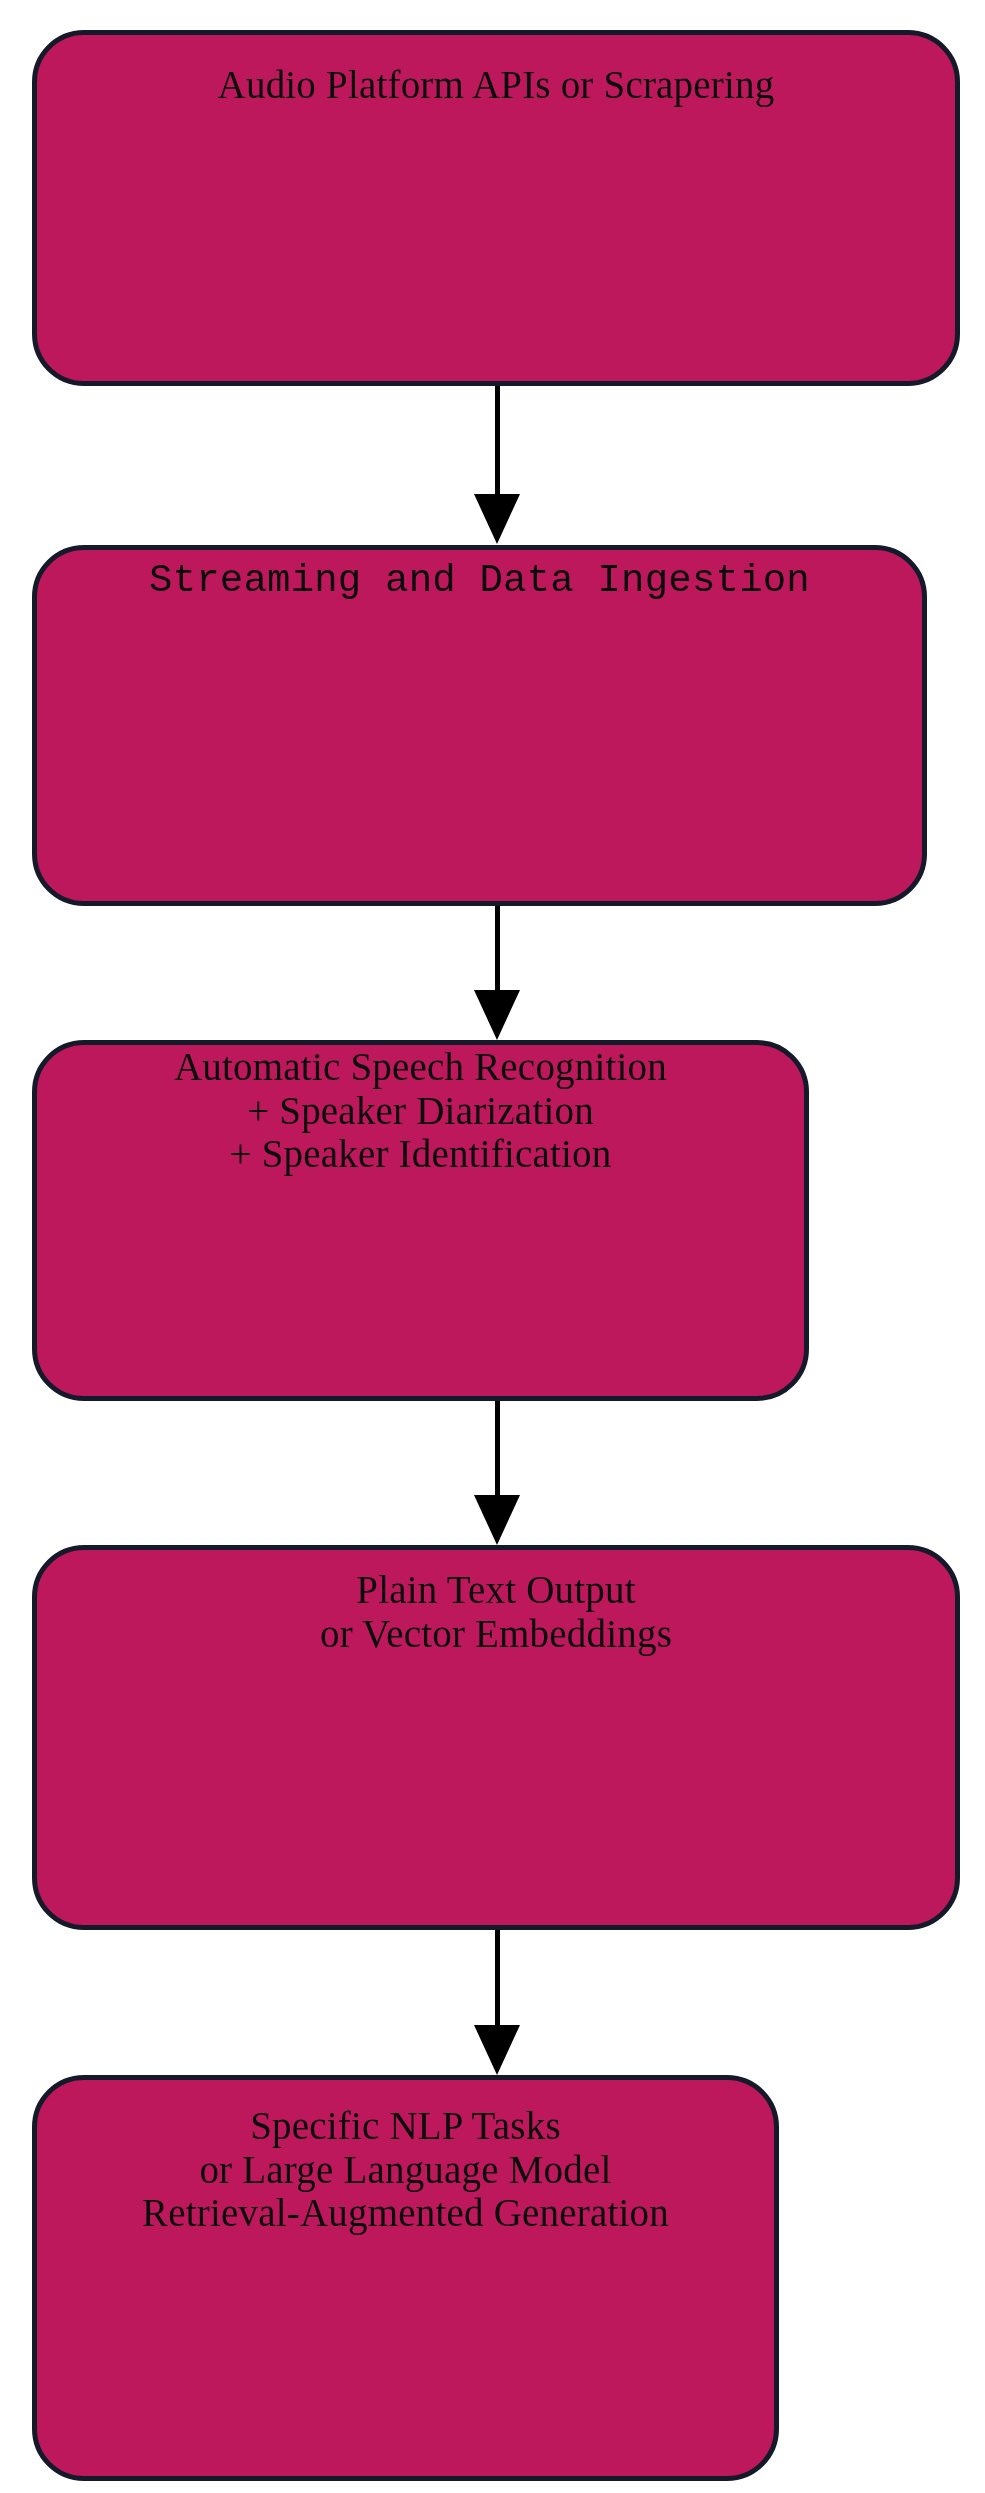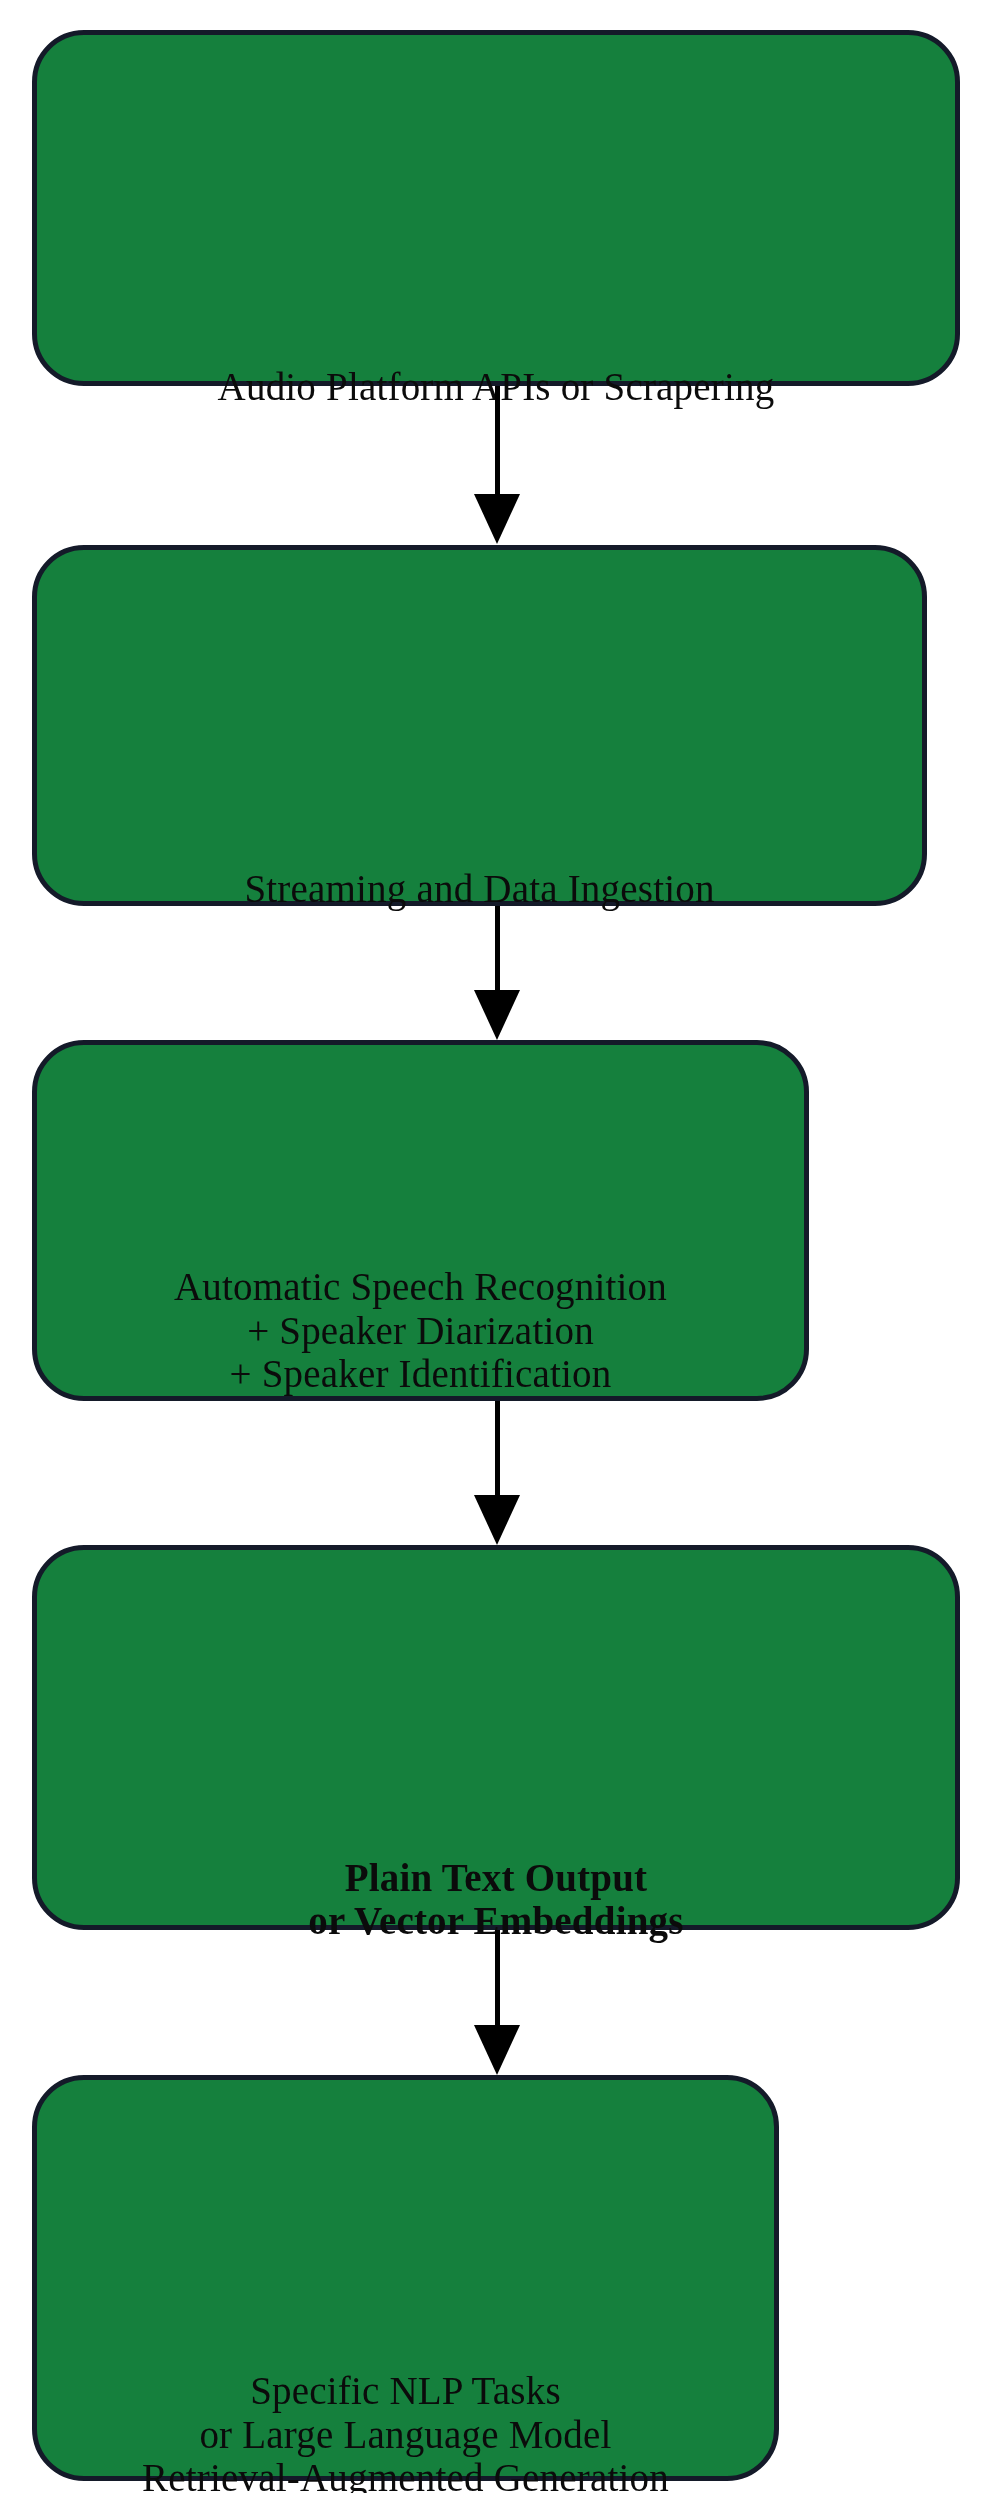--- a/index.html
+++ b/index.html
@@ -16,44 +16,44 @@
     width: 985px;
     height: 2493px;
     background: #ffffff;
     overflow: hidden;
   }
   .node {
     position: absolute;
     box-sizing: border-box;
     border: 5px solid #141a29;
     border-radius: 52px;
-    background: #15803d;
+    background: #be185d;
     display: flex;
-    align-items: flex-end;
+    align-items: flex-start;
     justify-content: center;
     text-align: center;
   }
   .node-label {
     font-size: 39px;
     line-height: 1.12;
     color: #0b0b0b;
     letter-spacing: 0.2px;
     white-space: pre-line;
     padding: 0 18px;
   }
   
   #node-1 { left: 32px;  top: 30px;   width: 928px;  height: 356px; }
   #node-2 { left: 32px;  top: 545px;  width: 895px;  height: 361px; }
   #node-3 { left: 32px;  top: 1040px; width: 777px;  height: 361px; }
-  #node-4 { left: 32px;  top: 1545px; width: 928px;  height: 385px; font-weight: bold; }
+  #node-4 { left: 32px;  top: 1545px; width: 928px;  height: 385px; }
   #node-5 { left: 32px;  top: 2075px; width: 747px;  height: 406px; }
 
   
   #node-1 .node-label { transform: translateY(28px); }
-  #node-2 .node-label { transform: translateY(10px); }
+  #node-2 .node-label { transform: translateY(10px); font-family: Liberation Mono, monospace; }
   #node-4 .node-label { transform: translateY(18px); }
   #node-5 .node-label { transform: translateY(24px); }
 
   
   .connector {
     position: absolute;
     left: 0;
     width: 985px;
     pointer-events: none;
   }

